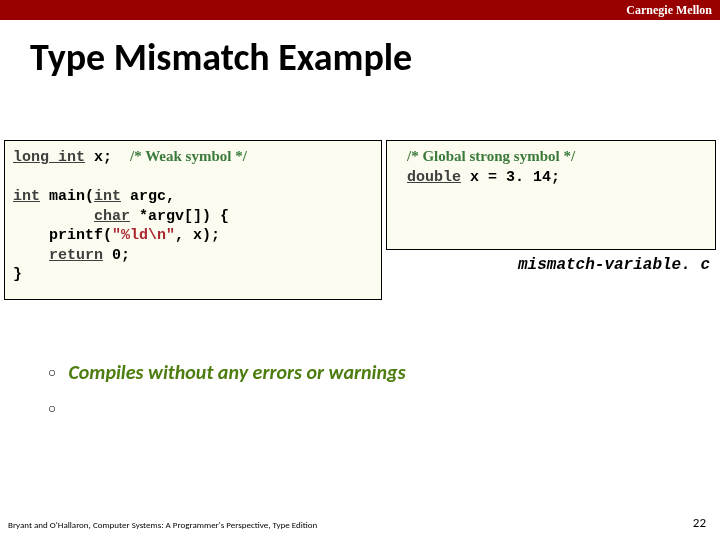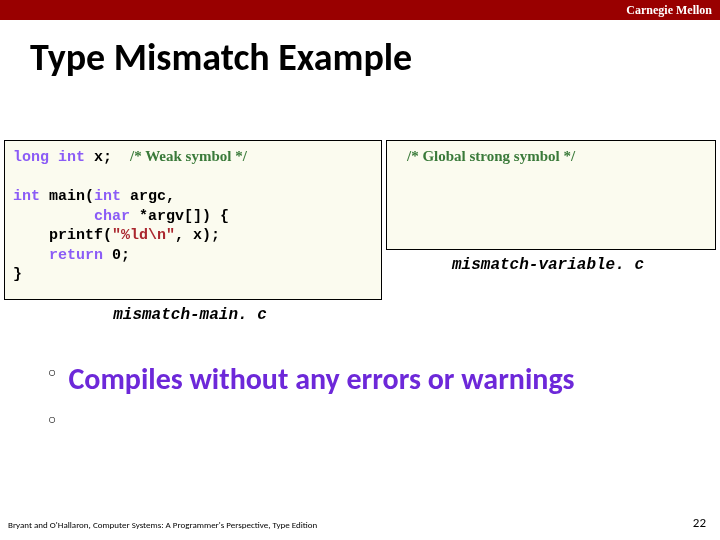--- a/index.html
+++ b/index.html
@@ -8,48 +8,47 @@
   .topbar { position: absolute; top: 0; left: 0; right: 0; height: 20px; background: #990000; }
   .brand { position: absolute; top: 0; right: 8px; color: #fff; font-weight: 700; font-size: 12px; line-height: 20px; font-family: Georgia, 'Times New Roman', serif; }
   .title { position: absolute; top: 34px; left: 30px; font-size: 38px; font-weight: 700; color: #000; font-family: Calibri, Arial, sans-serif; }
   .codepair { position: absolute; top: 140px; left: 4px; right: 4px; display: flex; gap: 0; }
   .codecol { flex: 0 0 auto; }
   .codecol.left { width: 378px; }
   .codecol.right { width: 330px; margin-left: 4px; }
   .codebox { border: 1px solid #000; background: #fbfbef; padding: 6px 8px; font-family: 'Courier New', monospace; font-size: 15px; line-height: 1.3; font-weight: 700; white-space: pre; overflow: hidden; }
   .codebox.left  { height: 160px; }
   .codebox.right { height: 110px; padding-left: 20px; }
-  .fname { margin-top: 6px; text-align: center; font-family: 'Courier New', monospace; font-style: italic; font-weight: 600; font-size: 16px; color: #000; padding-right: 6px; }
-  .c-kw   { color: #8b5cf6; }
+  .fname { margin-top: 6px; text-align: right; font-family: 'Courier New', monospace; font-style: italic; font-weight: 600; font-size: 16px; color: #000; padding-right: 6px; }
+  .c-kw   { color: #404040; text-decoration: underline; }
   .c-nm   { color: #000; }
   .c-cm   { color: #3a7a3a; font-family: Liberation Serif, serif; }
   .c-str  { color: #aa272f; }
   .c-eq   { color: #000; }
   .bullets { position: absolute; top: 360px; left: 48px; right: 20px; }
   .bullets .bl { display: flex; align-items: flex-start; gap: 12px; margin-bottom: 10px; }
   .bullets .marker { font-size: 14px; line-height: 26px; font-family: 'Courier New', monospace; }
-  .bullets .txt { font-size: 30px; font-weight: 600; color: #6d28d9; font-family: Calibri, Arial, sans-serif; }
+  .bullets .txt { font-size: 20px; font-weight: 600; color: #4d7c0f; font-family: Calibri, Arial, sans-serif; font-style: italic; }
   .footer-left { position: absolute; bottom: 10px; left: 8px; font-size: 9px; color: #000; font-family: Calibri, Arial, sans-serif; }
   .footer-right { position: absolute; bottom: 10px; right: 14px; font-size: 13px; color: #000; font-family: Calibri, Arial, sans-serif; text-align: right; }
 </style>
 </head>
 <body>
 
 <div class="slide">
   <div class="topbar"></div>
   <div class="brand">Carnegie Mellon</div>
   <div class="title">Type Mismatch Example</div>
 
   <div class="codepair">
     <div class="codecol left">
       <div class="codebox left" id="codebox-left"><div><span class="c-kw">long int</span><span class="c-nm"> x;  </span><span class="c-cm">/* Weak symbol */</span></div><div>&nbsp;</div><div><span class="c-kw">int</span><span class="c-nm"> main(</span><span class="c-kw">int</span><span class="c-nm"> argc,</span></div><div><span class="c-nm">         </span><span class="c-kw">char</span><span class="c-nm"> *argv[]) {</span></div><div><span class="c-nm">    printf(</span><span class="c-str">"%ld\n"</span><span class="c-nm">, x);</span></div><div><span class="c-nm">    </span><span class="c-kw">return</span><span class="c-nm"> 0;</span></div><div><span class="c-nm">}</span></div></div>
-      <div class="fname">mismatch-main. c</div>
     </div>
     <div class="codecol right">
-      <div class="codebox right" id="codebox-right"><div><span class="c-cm">/* Global strong symbol */</span></div></div>
+      <div class="codebox right" id="codebox-right"><div><span class="c-cm">/* Global strong symbol */</span></div><div><span class="c-kw">double</span><span class="c-nm"> </span><span class="c-nm">x</span><span class="c-eq"> = </span><span class="c-nm">3. 14;</span></div></div>
       <div class="fname">mismatch-variable. c</div>
     </div>
   </div>
 
   <div class="bullets" id="bullets">
       <div class="bl">
         <div class="marker">○</div>
         <div class="txt">Compiles without any errors or warnings</div>
       </div>
       <div class="bl">

